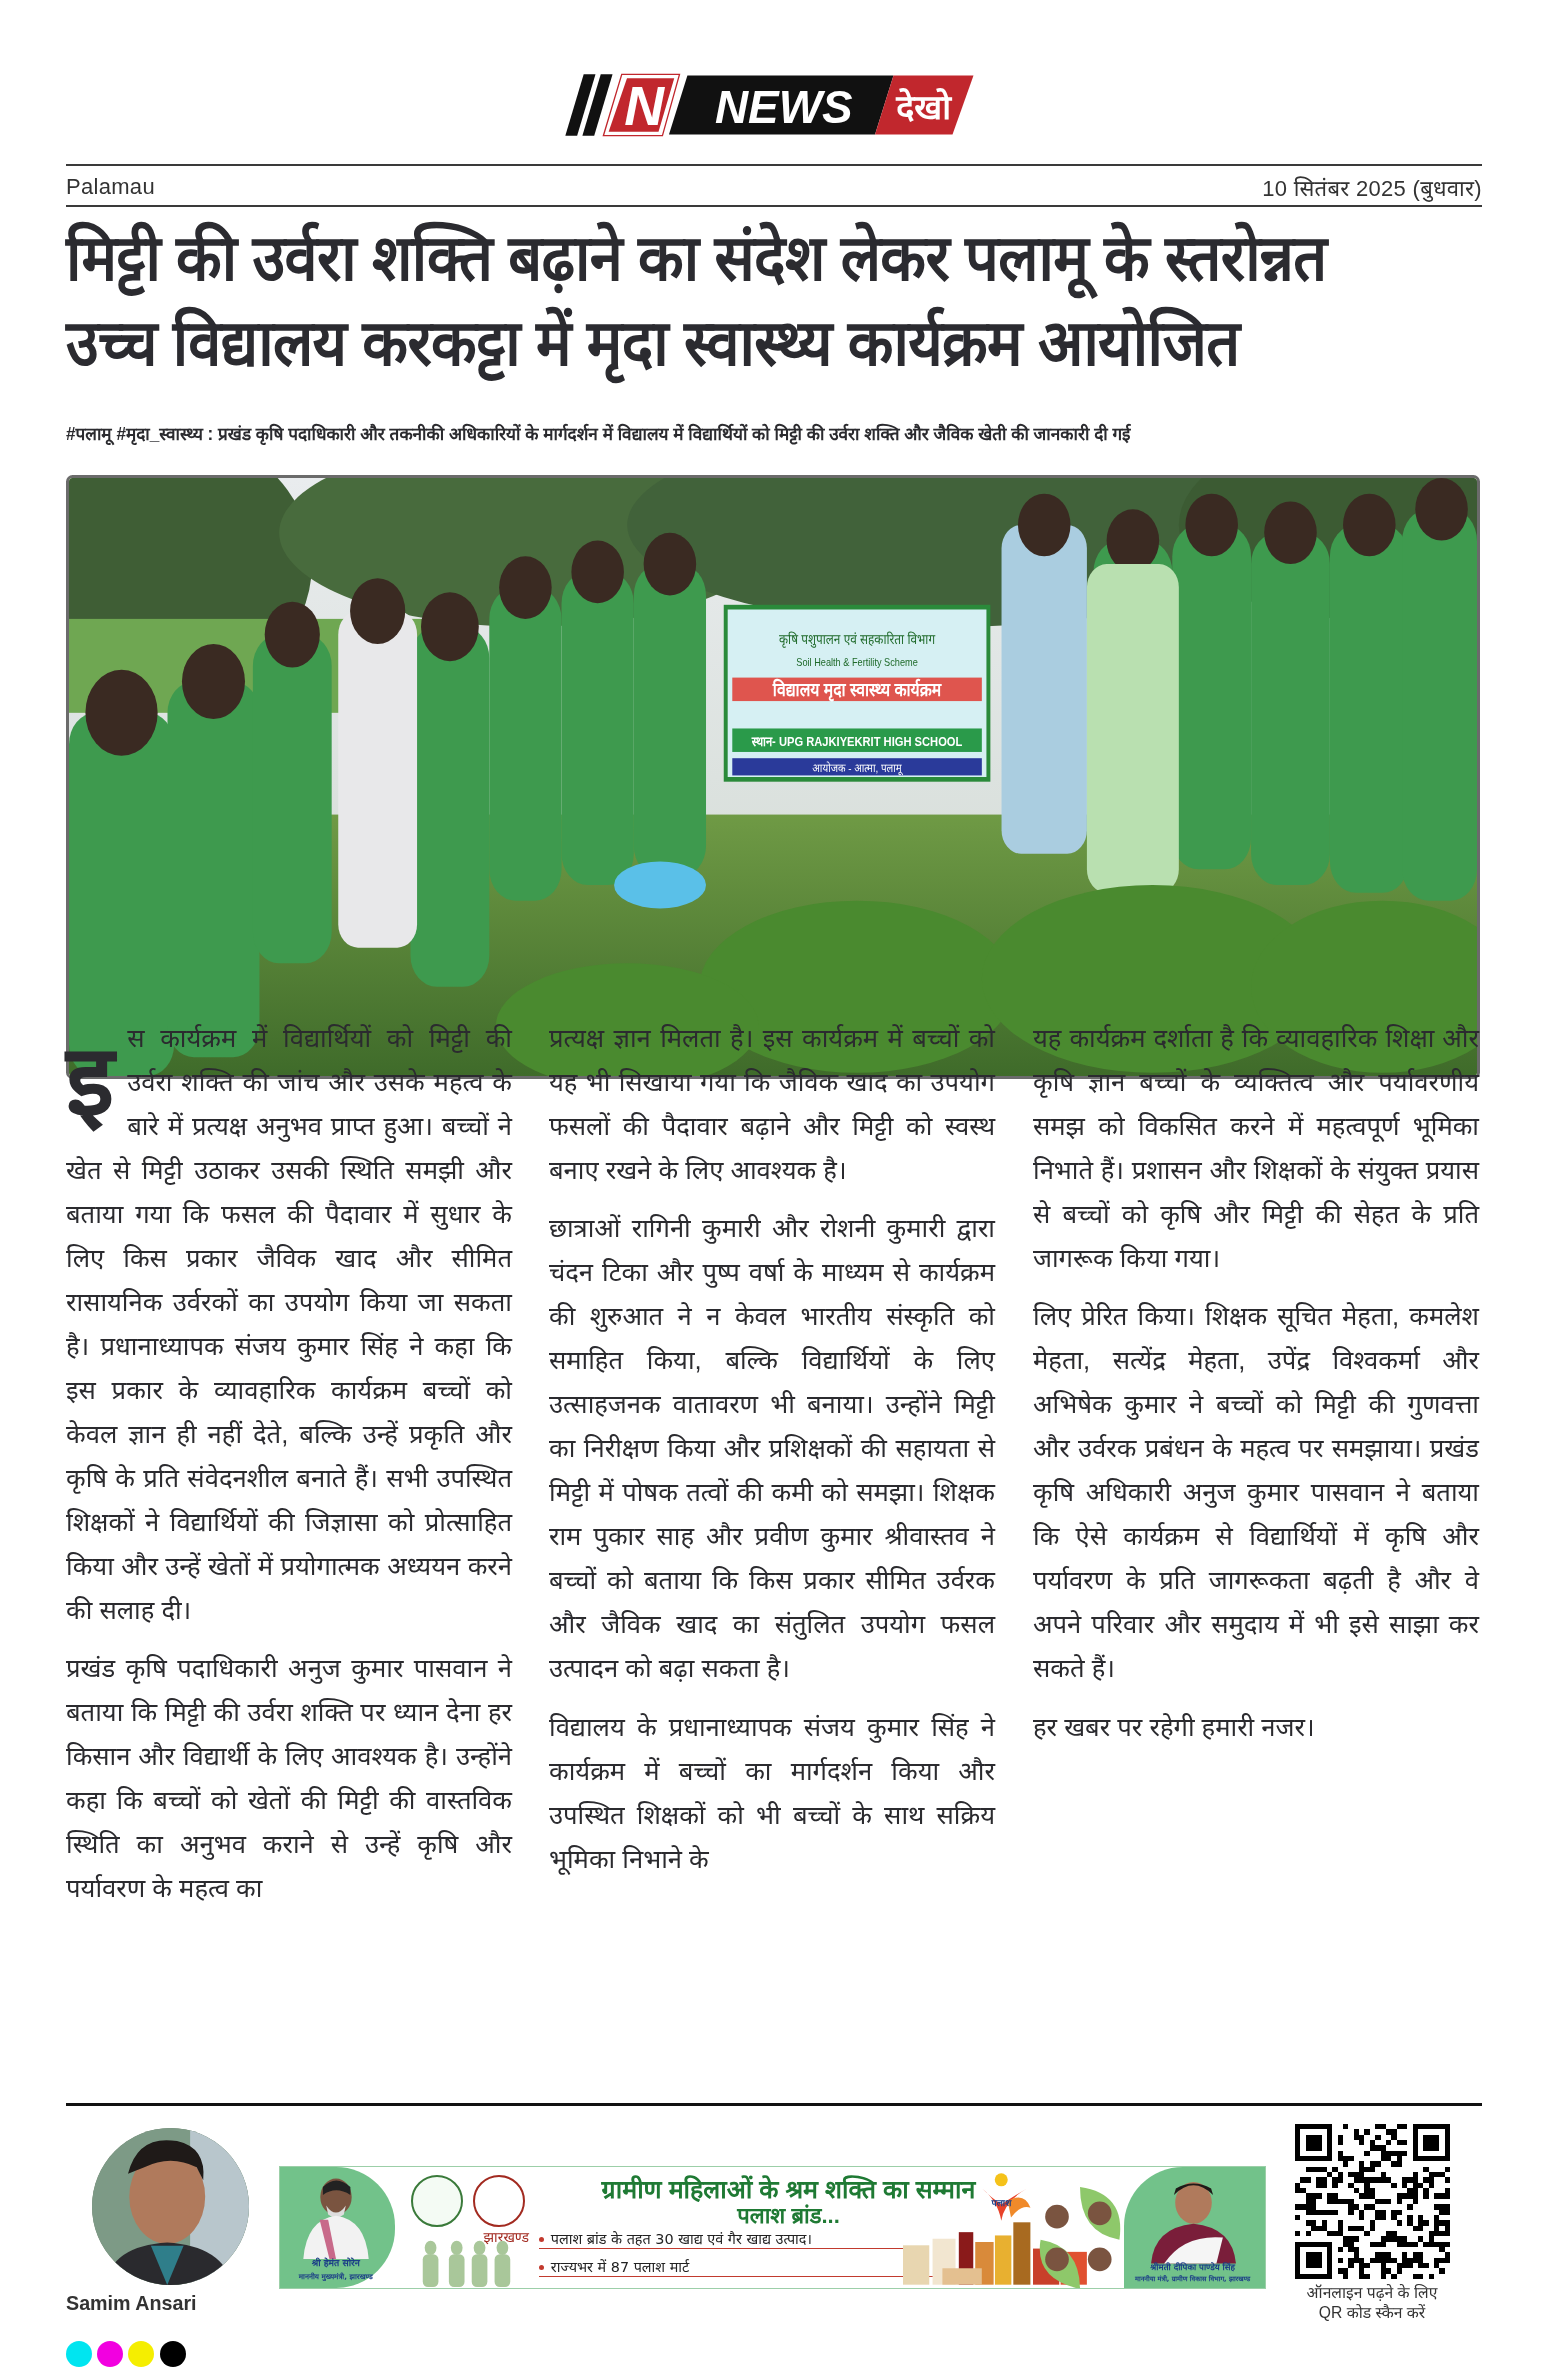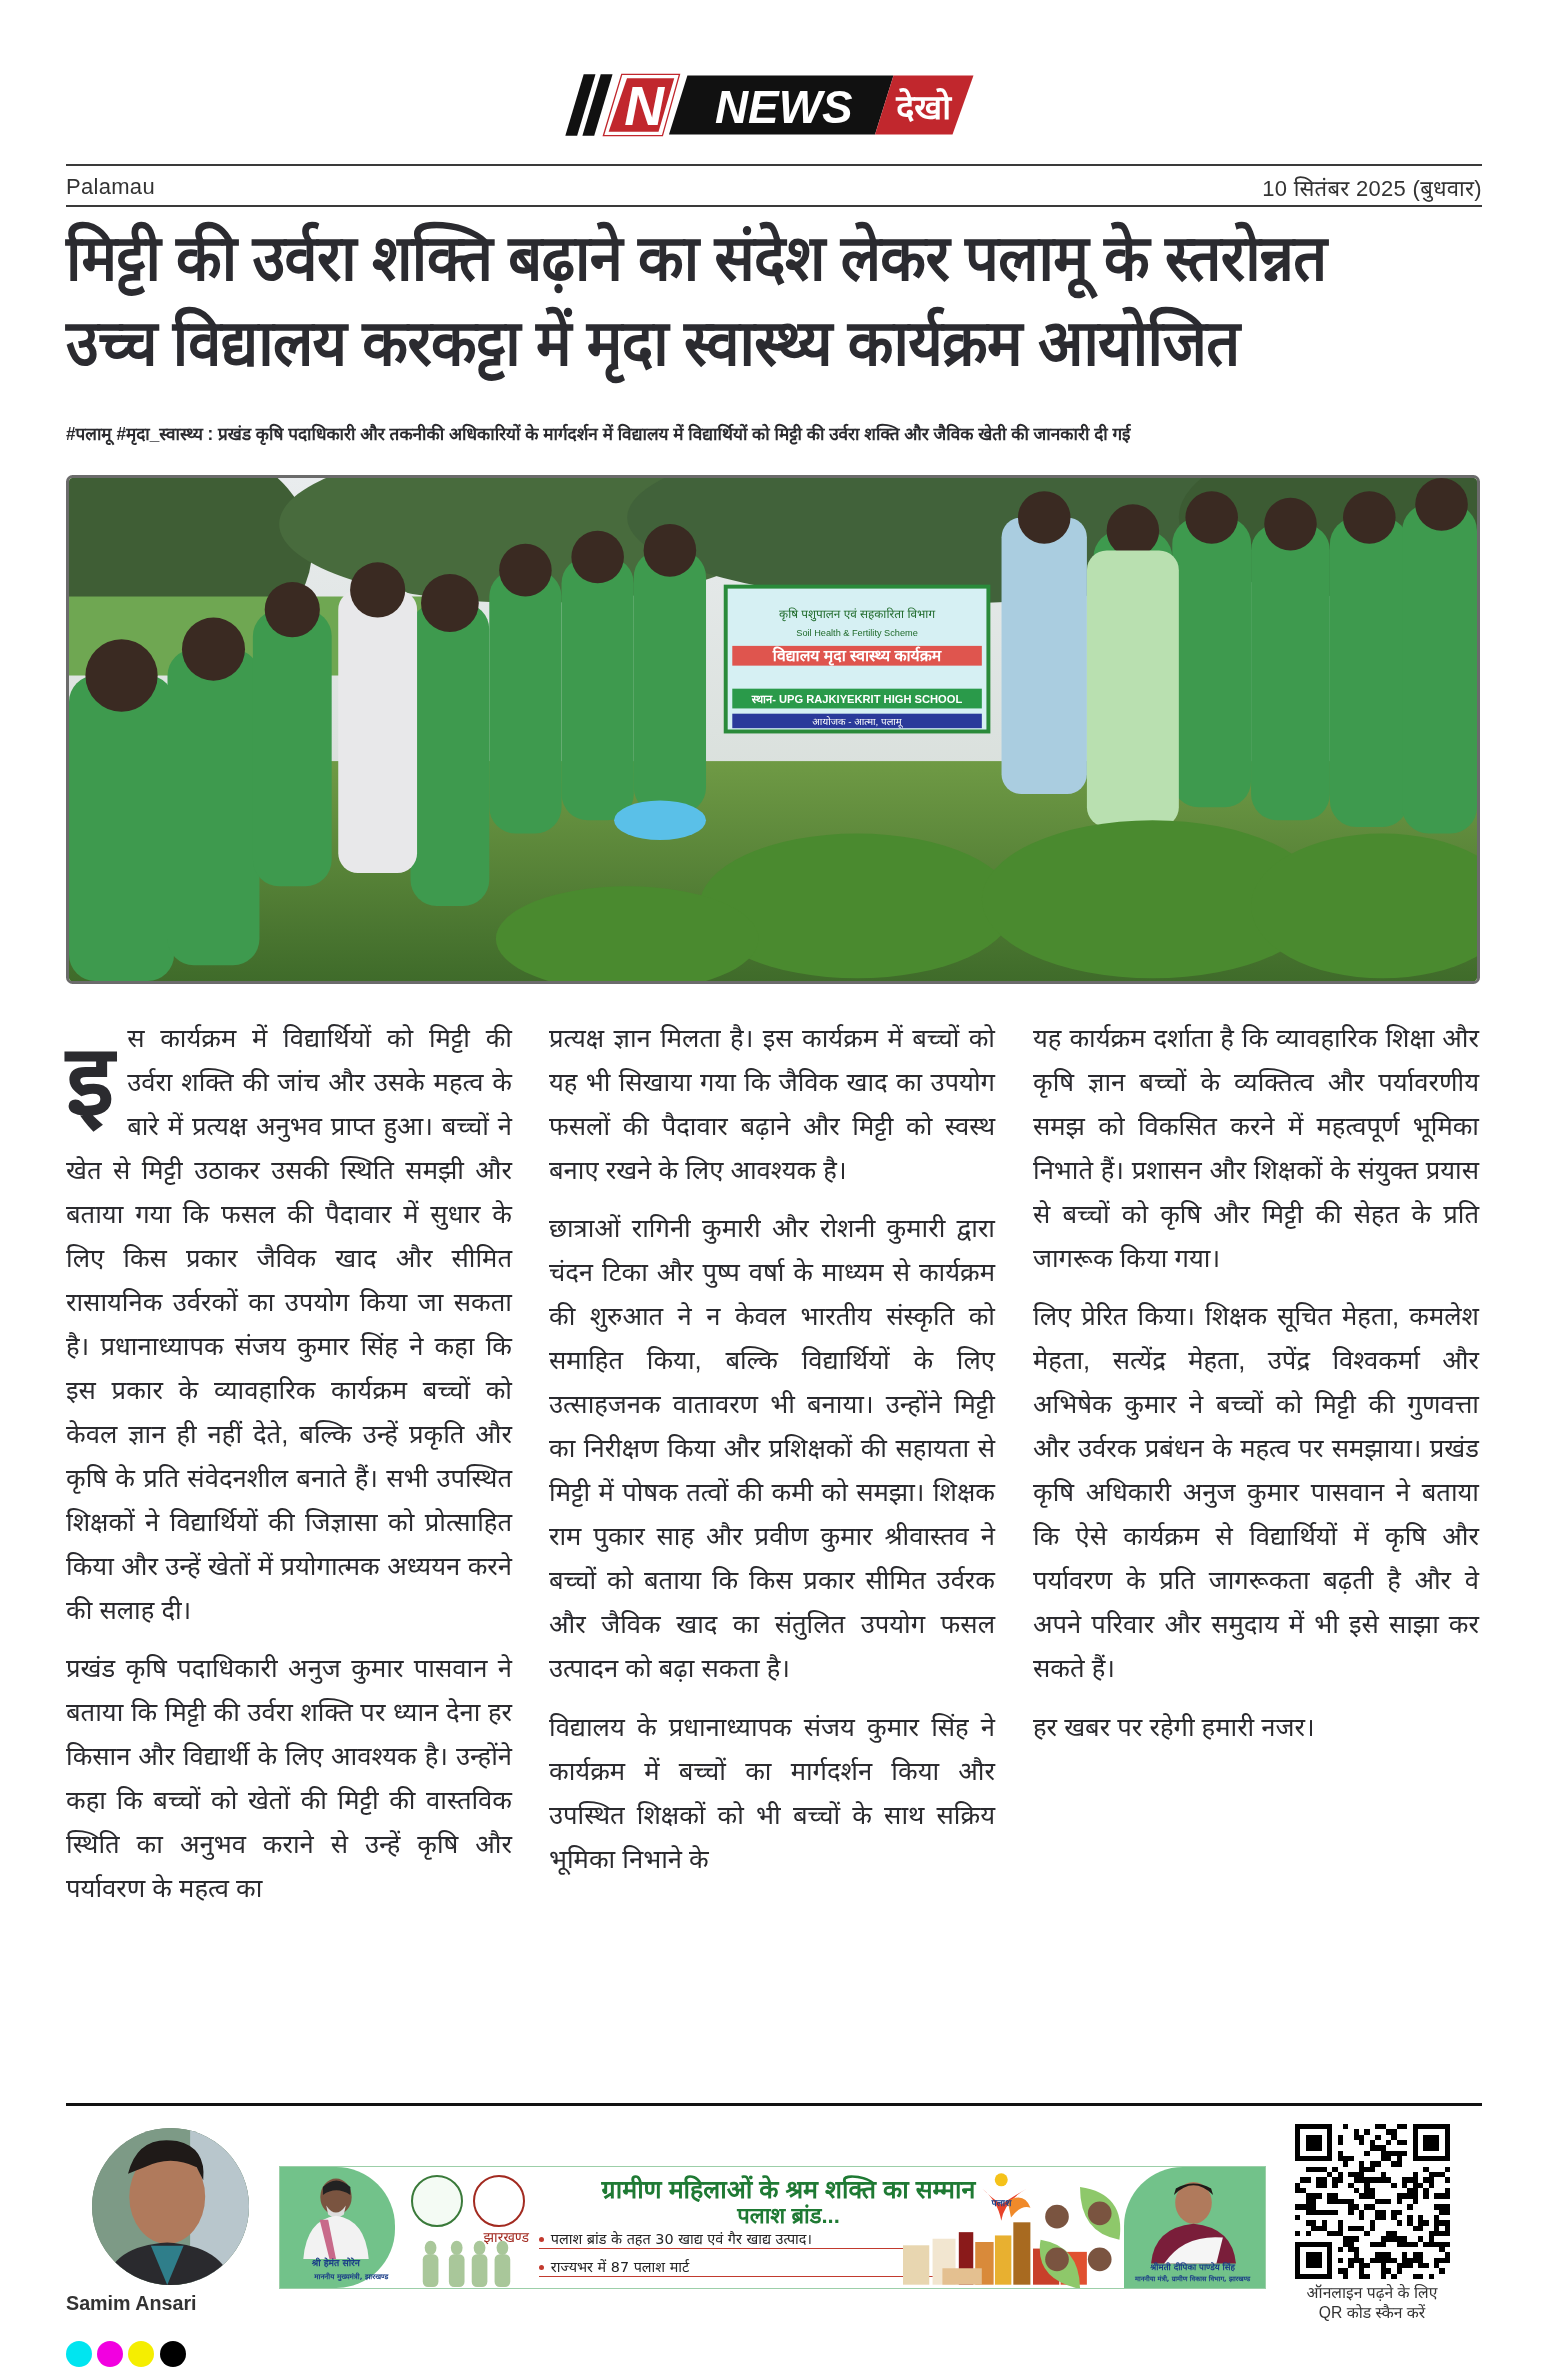--- a/index.html
+++ b/index.html
@@ -13,38 +13,38 @@
   #rule-top{top:164px;height:2px;background:#3a3a3a;}
   #rule-mid{top:205px;height:2px;background:#3a3a3a;}
   #rule-bottom{top:2103px;height:3.3px;background:#111;}
   
   #dateline{left:66px;top:169px;width:1416px;height:35px;display:flex;justify-content:space-between;align-items:center;font-family:"Liberation Sans",sans-serif;font-size:22px;color:#333;letter-spacing:0.3px;}
   
   #headline{left:66px;top:216px;width:1429px;font-family:"Liberation Sans",sans-serif;font-weight:bold;font-size:64px;line-height:85px;color:#2b2b30;transform:scaleX(0.93);transform-origin:left top;letter-spacing:-0.7px;}
   
   #tagline{left:66px;top:420px;width:1442px;font-family:"Liberation Sans",sans-serif;font-weight:bold;font-size:17.7px;line-height:29px;color:#2b2b2f;white-space:nowrap;transform:scaleX(0.97);transform-origin:left top;}
   
-  #photo{left:66px;top:475px;width:1414px;height:509px;border:3.9px solid #6b6b6b;border-radius:6.6px;box-sizing:border-box;overflow:hidden;background:#fef9c3;}
+  #photo{left:66px;top:475px;width:1414px;height:604px;border:3.9px solid #6b6b6b;border-radius:6.6px;box-sizing:border-box;overflow:hidden;background:#fef9c3;}
   #photo svg{width:100%;height:100%;display:block;}
   
   .col{position:absolute;top:1016px;width:446px;font-family:"Liberation Sans",sans-serif;font-size:25.6px;line-height:44px;color:#2b2b2f;text-align:justify;}
   .col p{margin:0 0 14.4px 0;}
   #col1{left:66px;}
   #col2{left:549px;}
   #col3{left:1033px;}
   .dropcap{float:left;font-weight:bold;font-size:98px;line-height:79px;margin:25px 13px 0 0;color:#2b2b2f;}
   
   #avatar{left:92px;top:2128px;width:157px;height:157px;border-radius:50%;overflow:hidden;background:#6d7e6a;}
   #avatar svg{width:100%;height:100%;display:block;}
   #author-name{left:66px;top:2292px;width:210px;text-align:left;font-family:"Liberation Sans",sans-serif;font-weight:bold;font-size:19.7px;color:#333;}
   #ad-banner{left:279px;top:2166px;width:987px;height:123px;border:1.3px solid #9ccfa8;box-sizing:border-box;background:#fff;overflow:hidden;}
   #ad-left{position:absolute;left:0;top:0;width:115px;height:100%;background:#72c28a;border-radius:0 59px 59px 0;}
   #ad-cm-figure{position:absolute;left:9.8px;top:6.6px;width:92px;height:85px;}
   #ad-cm-name{position:absolute;left:3.3px;top:89px;width:105px;text-align:center;font-size:9.2px;font-weight:bold;color:#1b3e87;}
-  #ad-cm-title{position:absolute;left:3.3px;top:104px;width:105px;text-align:right;font-size:7.2px;font-weight:bold;color:#1b3e87;}
+  #ad-cm-title{position:absolute;left:3.3px;top:104px;width:105px;text-align:center;font-size:7.2px;font-weight:bold;color:#1b3e87;}
   #ad-seal1{position:absolute;left:131px;top:7.9px;width:52px;height:52px;border-radius:50%;border:2px solid #3a7a3a;box-sizing:border-box;background:#f4fbf4;}
   #ad-seal2{position:absolute;left:193px;top:7.9px;width:52px;height:52px;border-radius:50%;border:2.6px solid #a22a20;box-sizing:border-box;background:#fff;}
   #ad-seal2-label{position:absolute;left:190px;top:60px;width:59px;text-align:right;font-size:14px;color:#a22a20;}
   #ad-women-art{position:absolute;left:131px;top:71px;width:111px;height:49px;}
   #ad-title1{position:absolute;left:256px;top:3.9px;width:505px;text-align:center;font-weight:bold;font-size:25px;color:#1f7a34;font-family:"Liberation Sans",sans-serif;white-space:nowrap;}
   #ad-title2{position:absolute;left:256px;top:31.5px;width:505px;text-align:center;font-weight:bold;font-size:22px;color:#1f7a34;font-family:"Liberation Sans",sans-serif;}
   .ad-bullet{position:absolute;left:259px;width:367px;font-size:14.4px;color:#222;border-bottom:1.3px solid #c23a2e;padding-left:11.8px;white-space:nowrap;}
   .ad-bullet::before{content:"";position:absolute;left:0;top:7.9px;width:5.2px;height:5.2px;border-radius:50%;background:#c23a2e;}
   #ad-bullet1{top:62px;}
   #ad-bullet2{top:90px;width:407px;}

